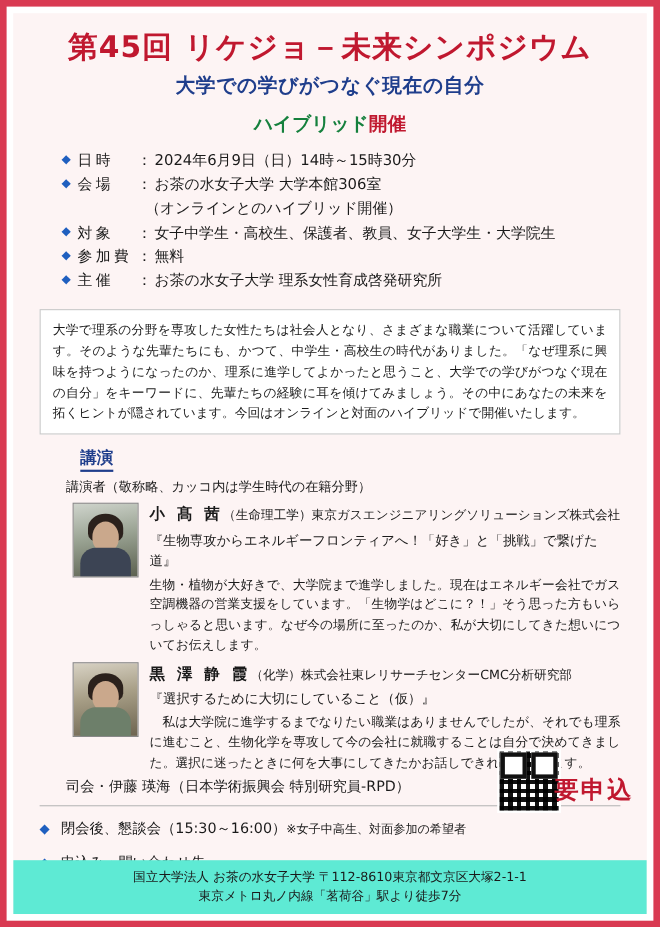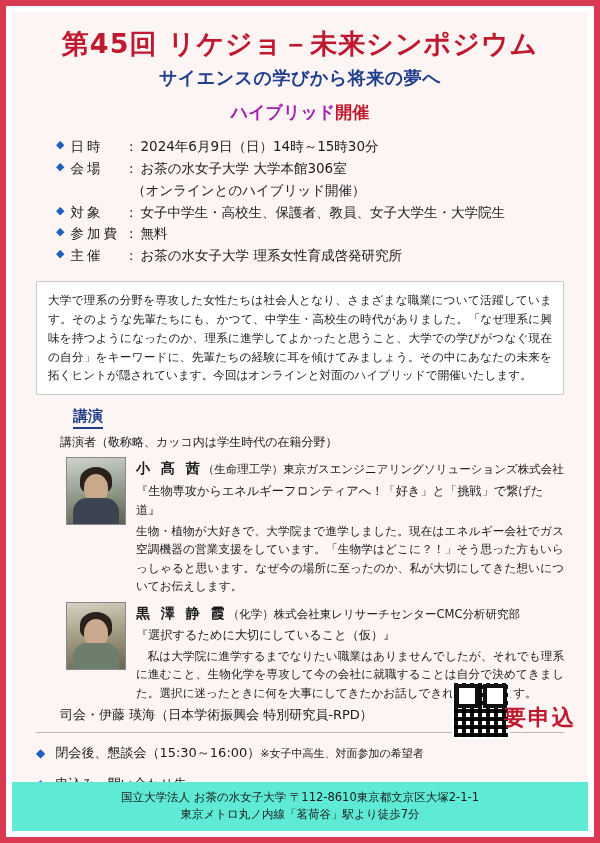--- a/index.html
+++ b/index.html
@@ -41,21 +41,21 @@
     font-size:18px;
     margin-top:7px;
     letter-spacing:0.5px;
   }
   .hybrid{
     text-align:center;
     margin-top:11px;
     font-weight:bold;
     font-size:17px;
   }
-  .hybrid .hl{color:#a21caf;}
+  .hybrid .hl{color:#15803d;}
   .hybrid .hl2{color:#c0182f;}
 
   
   .info{
     margin:12px 0 0 44px;
     font-size:13.5px;
     line-height:1.62;
   }
   .inforow{display:flex;align-items:flex-start;}
   .dia{
@@ -195,21 +195,21 @@
     border:0;border-top:1px solid #b9b9b9;
   }
 </style>
 </head>
 <body>
 
 <div class="page">
   <div class="inner">
 
     <div class="title-main">第45回  リケジョ－未来シンポジウム</div>
-    <div class="title-sub">サイエンスの学びから将来の夢へ</div>
+    <div class="title-sub">大学での学びがつなぐ現在の自分</div>
     <div class="hybrid">
       <span class="hl">ハイブリッド</span><span class="hl2">開催</span>
     </div>
 
     <div class="info">
       <div class="inforow">
         <span class="dia">◆</span>
         <span class="lbl">日時</span>
         <span class="colon">：</span>
         <span class="val">2024年6月9日（日）14時～15時30分</span>

